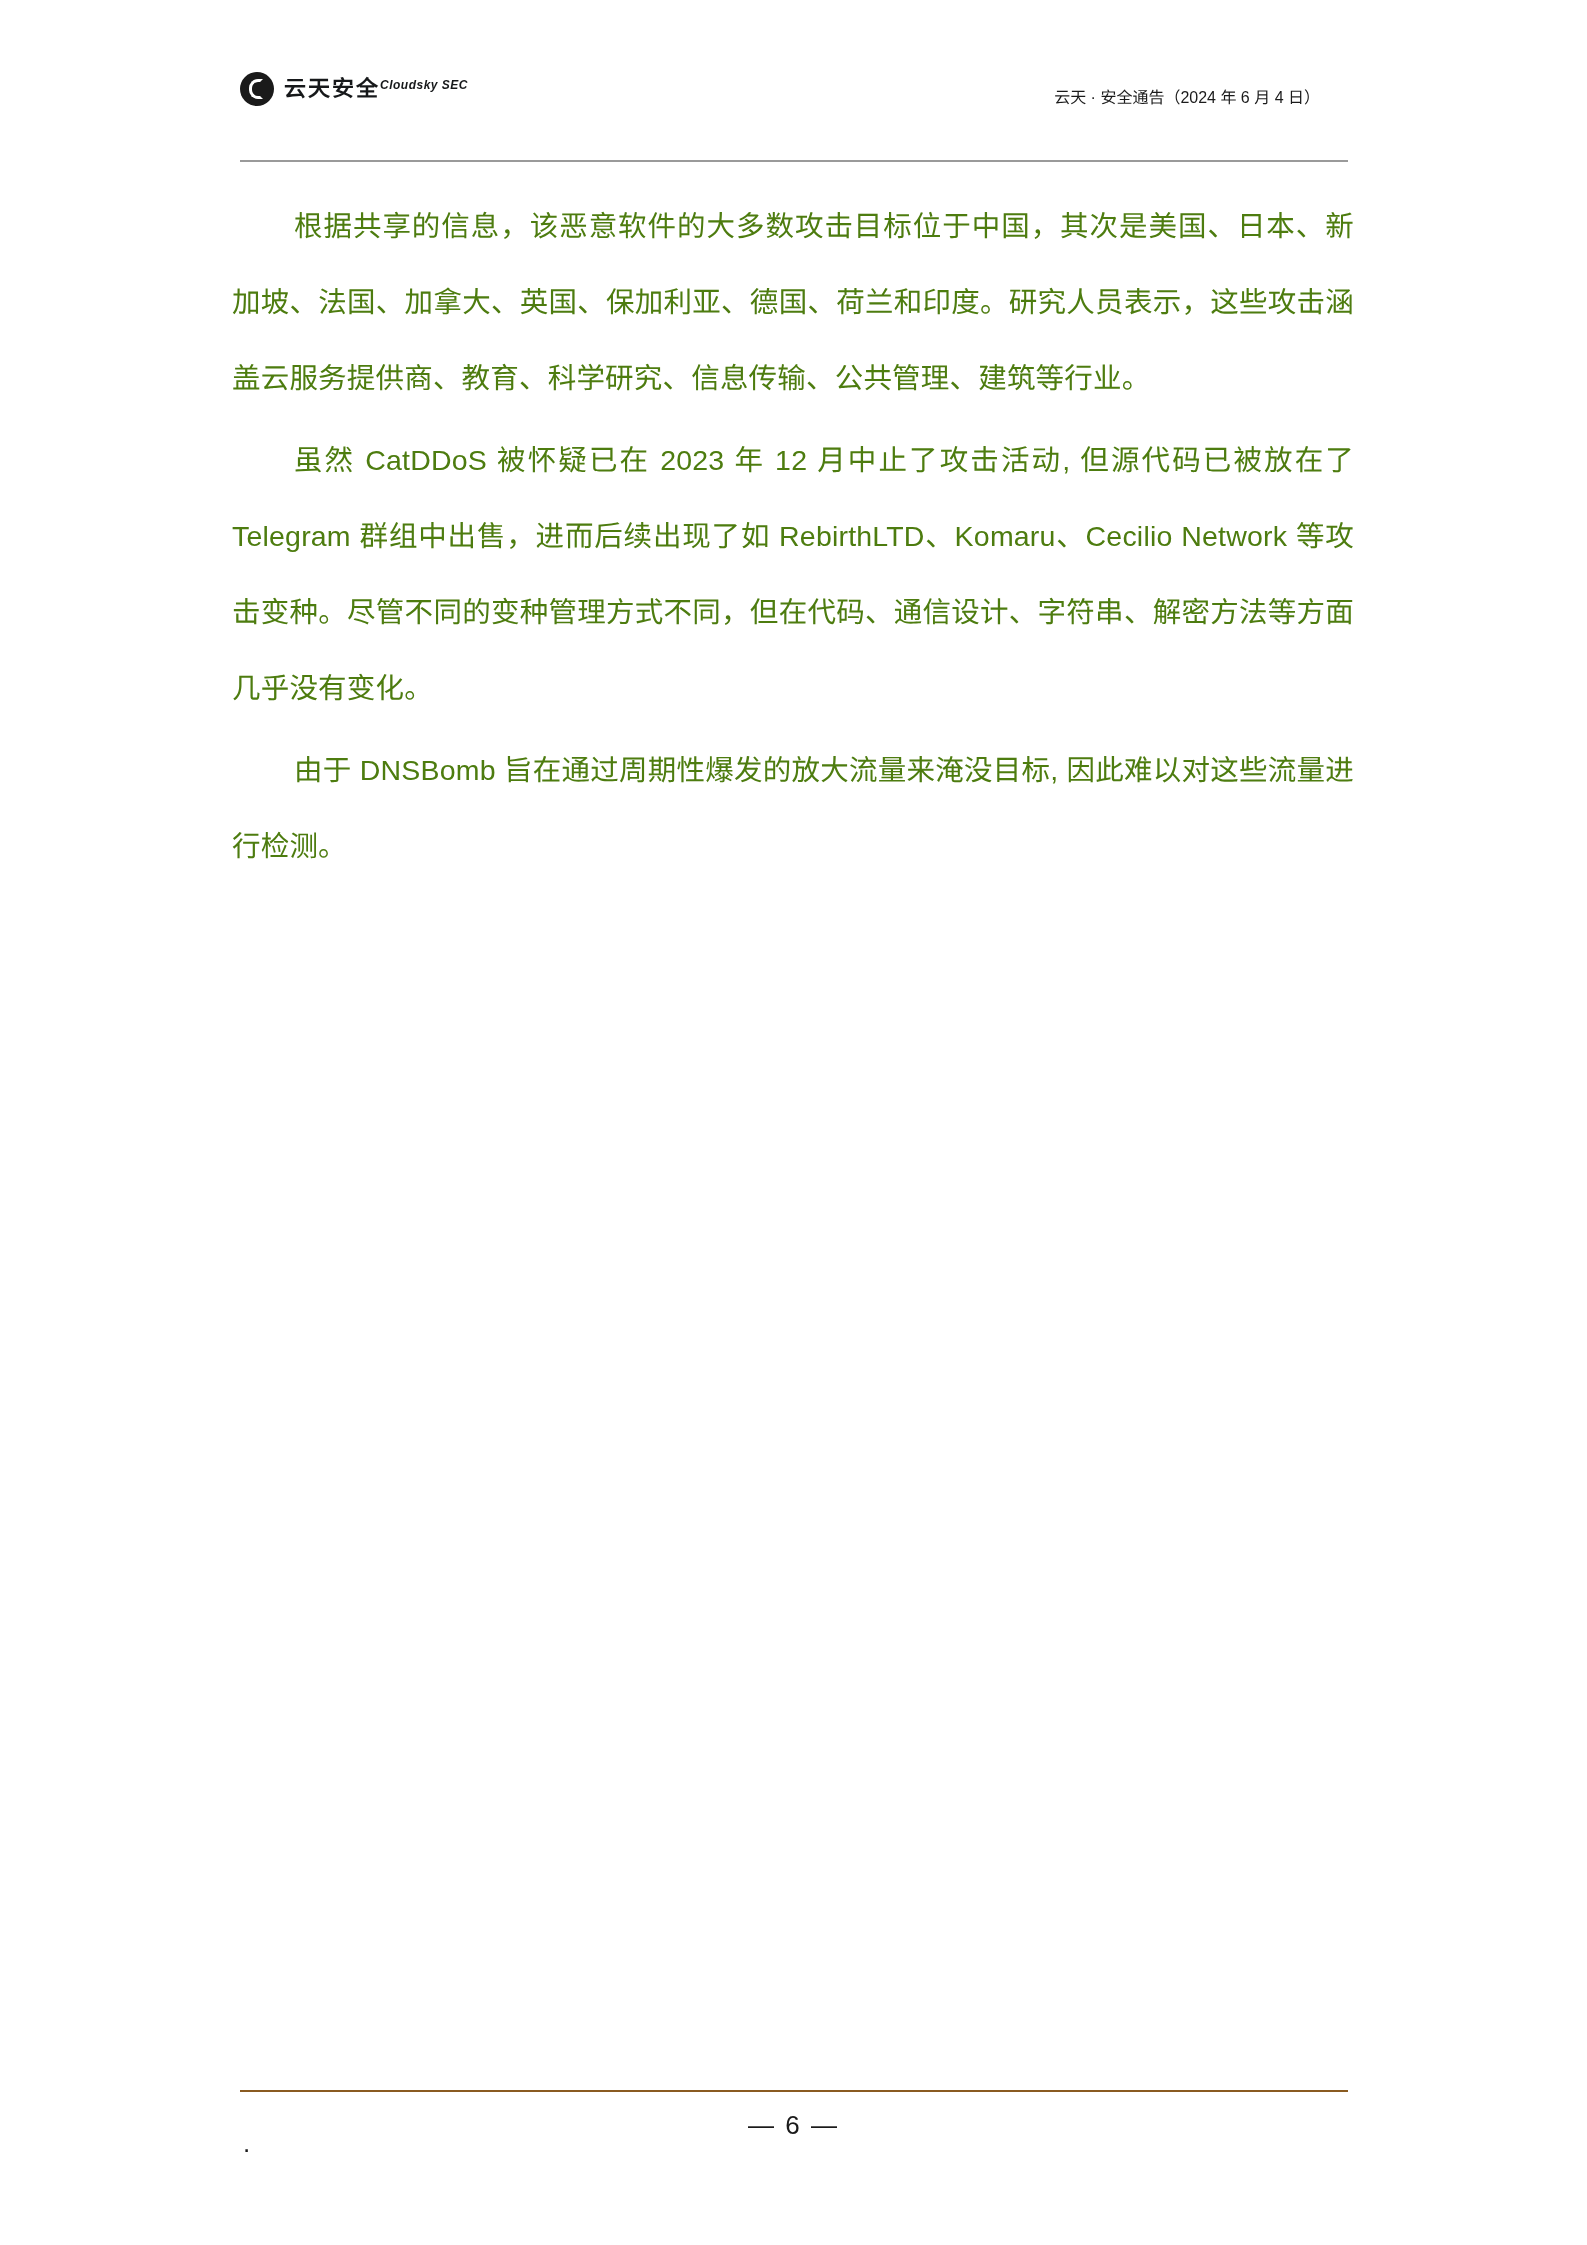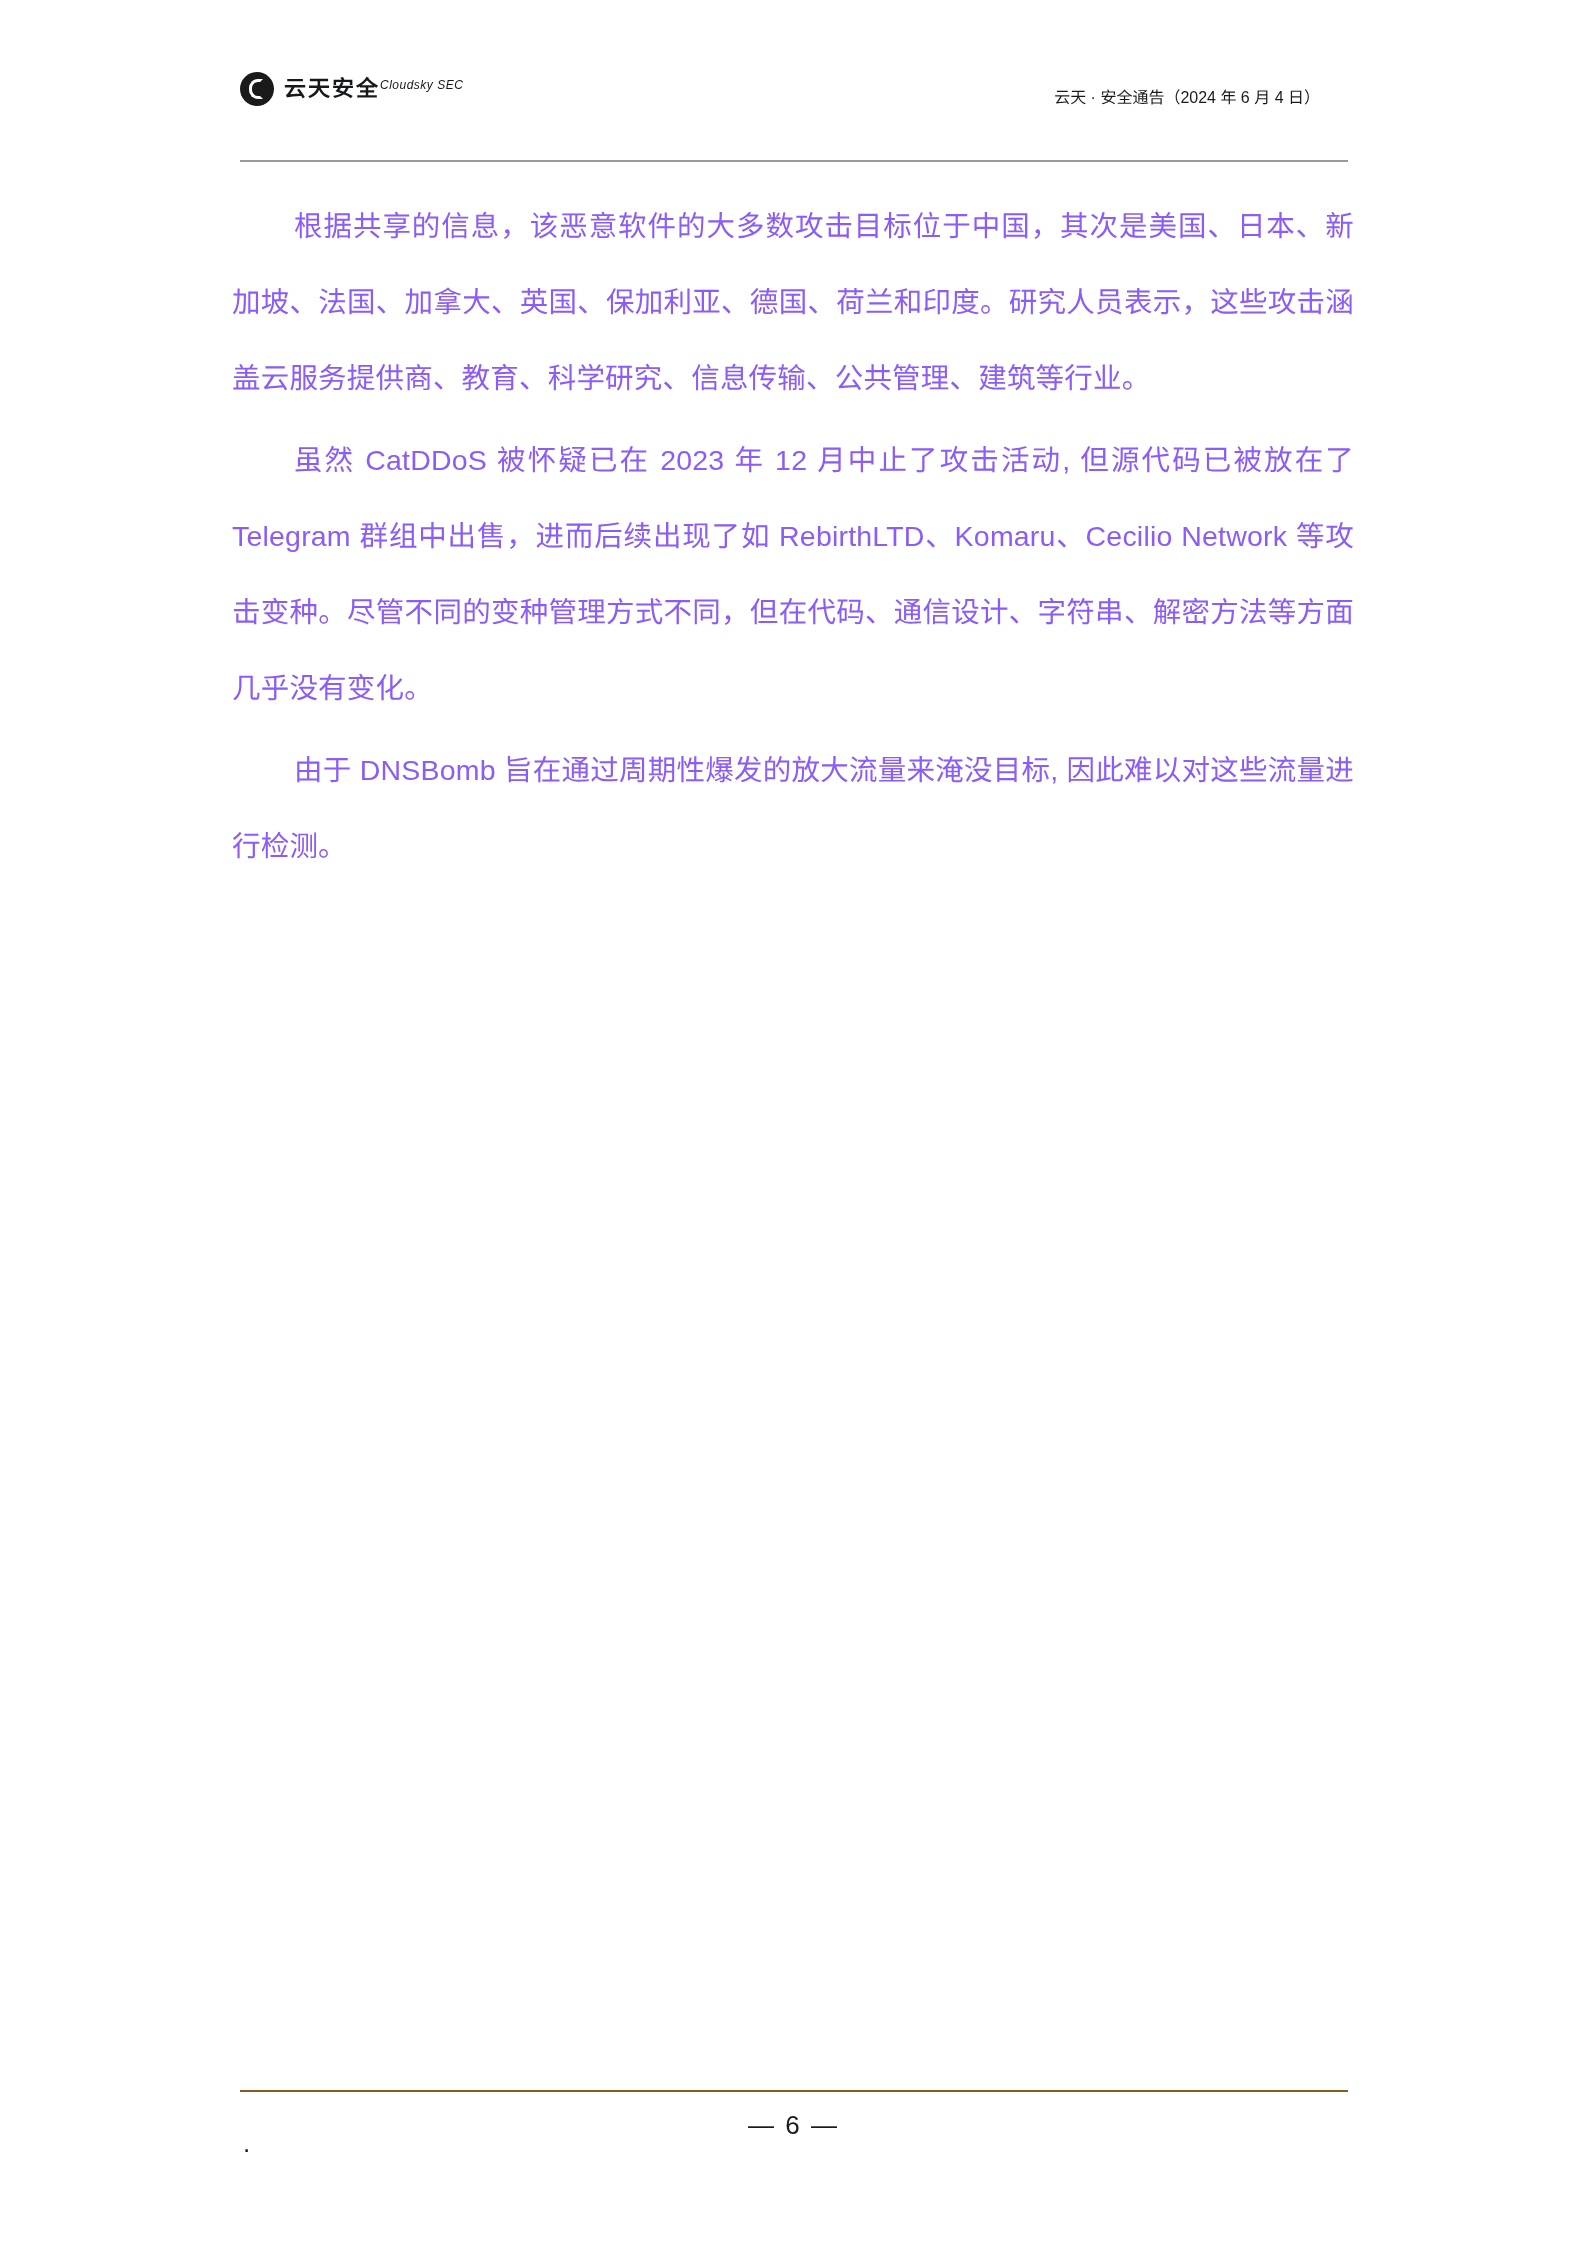--- a/index.html
+++ b/index.html
@@ -61,21 +61,21 @@
     line-height: 1.05;
   }
   .logo-cn {
     font-size: 22px;
     font-weight: bold;
     letter-spacing: 2px;
     color: #16181a;
   }
   .logo-en {
     font-size: 12px;
-    font-weight: normal;
+    font-weight: bold;
     font-style: italic;
     letter-spacing: 0.5px;
     color: #16181a;
     margin-top: 2px;
   }
   .header-title {
     font-size: 16px;
     color: #1b1b1b;
     margin-top: 22px;
     margin-right: 28px;
@@ -99,21 +99,21 @@
     width: 1122px;
   }
   p.para {
     margin: 0 0 6px 0;
     font-size: 28.5px;
     line-height: 76px;
     text-align: justify;
     text-justify: inter-ideograph;
     text-indent: 62px;
     letter-spacing: 0.2px;
-    color: #8b5cf6;
+    color: #4d7c0f;
     font-weight: 400;
   }
 
   
   .footer-rule {
     position: absolute;
     left: 240px;
     top: 2090px;
     width: 1108px;
     height: 0;

